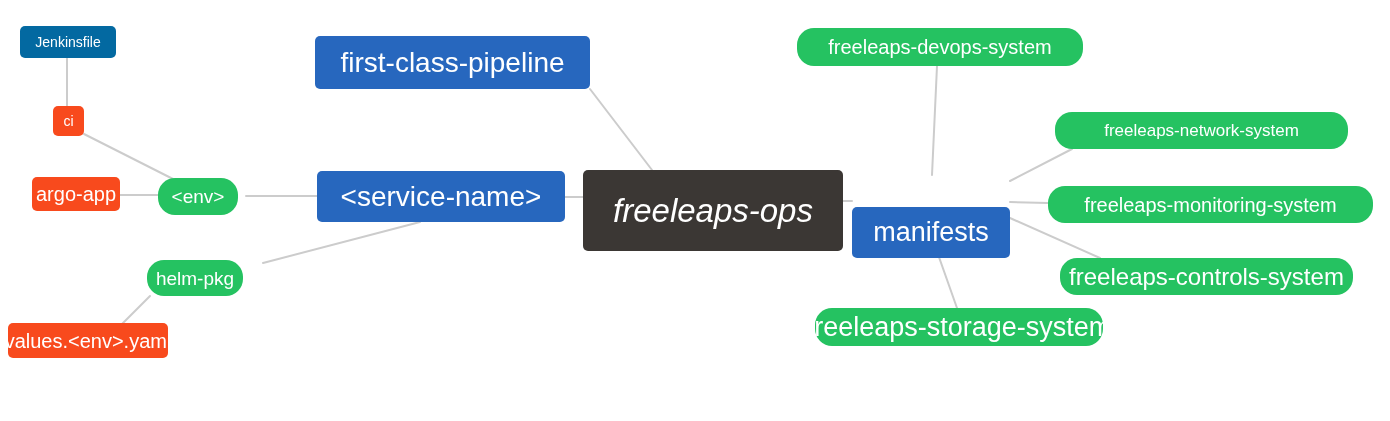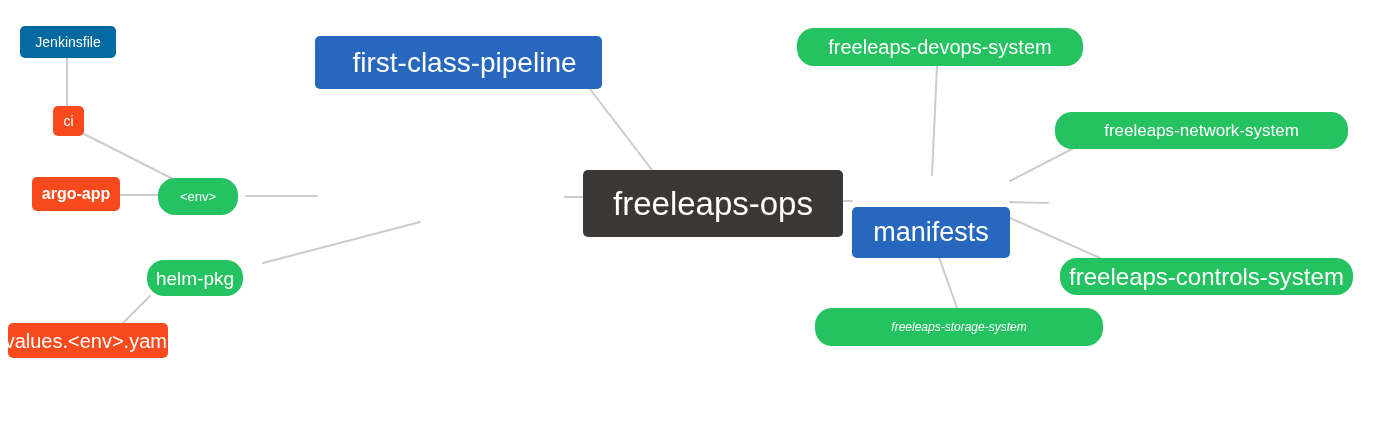--- a/index.html
+++ b/index.html
@@ -33,33 +33,33 @@
     line-height: 1;
   }
   .c-blue   { background: #2767BE; }
   .c-green  { background: #25C261; border-radius: 17px; }
   .c-red    { background: #F84A1D; text-align: center; }
   .c-orange { background: #0369a1; }
   .c-dark   { background: #3B3734; }
 
   #n-jenkinsfile { left: 20px;  top: 26px;  width: 96px;  height: 32px; font-size: 14px; }
   #n-ci          { left: 53px;  top: 106px; width: 31px;  height: 30px; font-size: 14px; }
-  #n-argo-app    { left: 32px;  top: 177px; width: 88px;  height: 34px; font-size: 16px; font-weight: bold; }
-  #n-env         { left: 158px; top: 178px; width: 80px;  height: 37px; font-size: 13px; text-align: right; }
+  #n-argo-app    { left: 32px;  top: 177px; width: 88px;  height: 34px; font-size: 20px; }
+  #n-env         { left: 158px; top: 178px; width: 80px;  height: 37px; font-size: 19px; text-align: right; }
   #n-helm-pkg    { left: 147px; top: 260px; width: 96px; height: 36px; font-size: 19px; }
   #n-values      { left: 8px;   top: 323px; width: 160px; height: 35px; font-size: 20px; }
-  #n-first-class { left: 315px; top: 36px;  width: 275px; height: 53px; font-size: 28px; padding-left: 12px; }
+  #n-first-class { left: 315px; top: 36px;  width: 275px; height: 53px; font-size: 28px; }
   #n-service     { left: 317px; top: 171px; width: 248px; height: 51px; font-size: 28px; }
-  #n-root        { left: 583px; top: 170px; width: 260px; height: 67px; font-size: 33px; }
+  #n-root        { left: 583px; top: 170px; width: 260px; height: 81px; font-size: 33px; font-style: italic; }
   #n-manifests   { left: 852px; top: 175px; width: 158px; height: 51px; font-size: 27px; margin-top: 32px; }
   #n-devops      { left: 797px; top: 28px;  width: 286px; height: 38px; font-size: 20px; }
   #n-network     { left: 1055px;top: 112px; width: 293px; height: 37px; font-size: 17px; }
   #n-monitoring  { left: 1048px;top: 186px; width: 325px; height: 37px; font-size: 20px; }
   #n-controls    { left: 1060px;top: 258px; width: 293px; height: 37px; font-size: 24px; }
-  #n-storage     { left: 815px; top: 308px; width: 288px; height: 38px; font-size: 12px; font-style: italic; }
+  #n-storage     { left: 815px; top: 308px; width: 288px; height: 38px; font-size: 27px; }
 </style>
 </head>
 <body>
 
 <div id="canvas">
 
   <svg id="edge-layer" viewBox="0 0 1390 421">
     <line x1="67" y1="58" x2="67" y2="106"></line>
     <line x1="84" y1="134" x2="175" y2="180"></line>
     <line x1="120" y1="195" x2="158" y2="195"></line>
@@ -76,20 +76,22 @@
     <line x1="928" y1="226" x2="957" y2="308"></line>
   </svg>
 
   <div class="node c-orange" id="n-jenkinsfile">Jenkinsfile</div>
   <div class="node c-red" id="n-ci">ci</div>
   <div class="node c-red" id="n-argo-app">argo-app</div>
   <div class="node c-green" id="n-env">&lt;env&gt;</div>
   <div class="node c-green" id="n-helm-pkg">helm-pkg</div>
   <div class="node c-red" id="n-values">values.&lt;env&gt;.yaml</div>
   <div class="node c-blue" id="n-first-class">first-class-pipeline</div>
+  <div class="node c-blue" id="n-service">&lt;service-name&gt;</div>
   <div class="node c-dark" id="n-root">freeleaps-ops</div>
   <div class="node c-blue" id="n-manifests">manifests</div>
   <div class="node c-green" id="n-devops">freeleaps-devops-system</div>
   <div class="node c-green" id="n-network">freeleaps-network-system</div>
+  <div class="node c-green" id="n-monitoring">freeleaps-monitoring-system</div>
   <div class="node c-green" id="n-controls">freeleaps-controls-system</div>
   <div class="node c-green" id="n-storage">freeleaps-storage-system</div>
 
 </div>
 
 </body></html>

